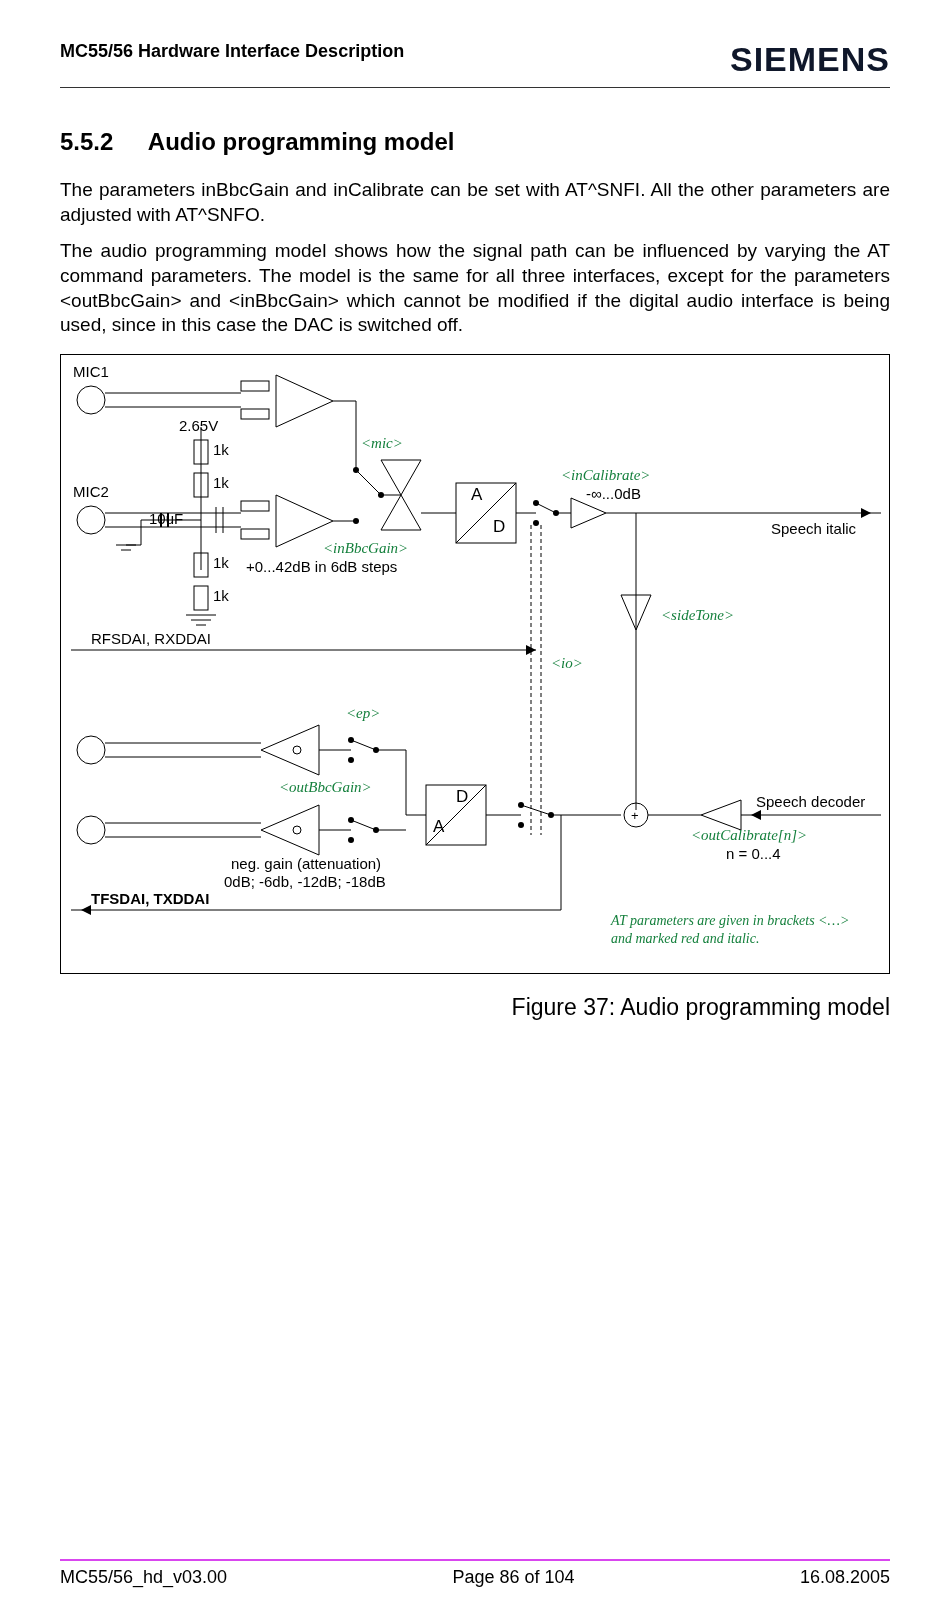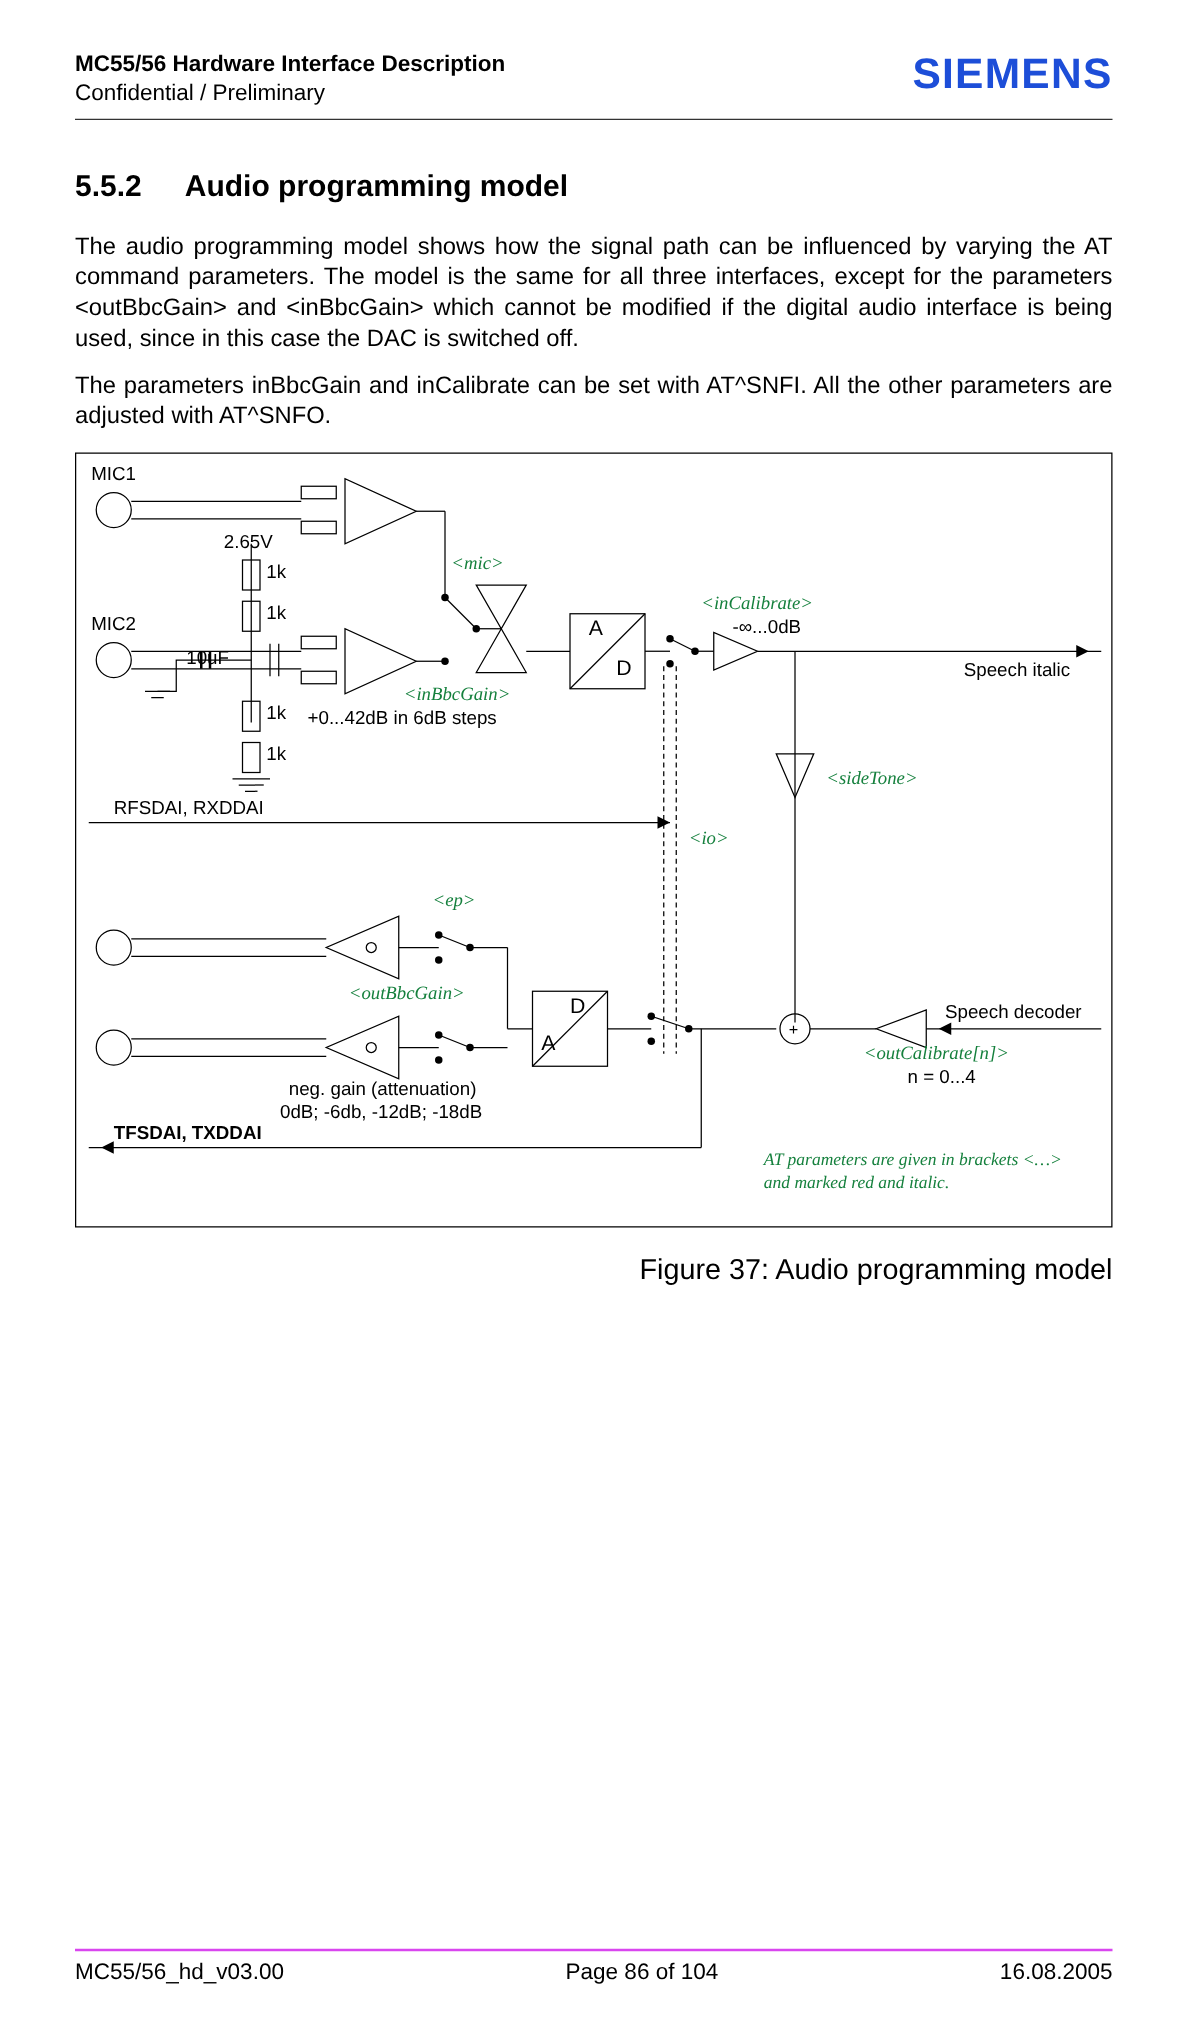--- a/index.html
+++ b/index.html
@@ -24,21 +24,21 @@
     padding-bottom: 8px;
     margin-bottom: 40px;
   }
   .header-left { font-size: 18px; line-height: 1.3; }
   .header-left .title { font-weight: bold; }
   .logo {
     font-family: Arial, sans-serif;
     font-size: 34px;
     font-weight: 900;
     letter-spacing: 1px;
-    color: #1d4ed8;
+    color: #0f172a;
   }
   .section-num { font-size: 24px; font-weight: bold; margin-right: 30px; }
   .section-title { font-size: 24px; font-weight: bold; }
   .section-head { margin-bottom: 22px; }
   p.body { font-size: 19px; line-height: 1.3; text-align: justify; margin: 12px 0; }
   .figure-box {
     border: 1px solid #000;
     width: 100%;
     height: 620px;
     position: relative;
@@ -61,32 +61,31 @@
   .lbl { position: absolute; white-space: nowrap; }
   .red { color: #15803d; font-style: italic; font-family: "Times New Roman", serif; }
 </style>
 </head>
 <body>
 
 <div class="page">
   <div class="header-row">
     <div class="header-left">
       <div class="title">MC55/56 Hardware Interface Description</div>
-      <div>Confidential / Preliminary</div>
     </div>
     <div class="logo">SIEMENS</div>
   </div>
 
   <div class="section-head">
     <span class="section-num">5.5.2</span>
     <span class="section-title">Audio programming model</span>
   </div>
 
+  <p class="body">The parameters inBbcGain and inCalibrate can be set with AT^SNFI. All the other parameters are adjusted with AT^SNFO.</p>
   <p class="body">The audio programming model shows how the signal path can be influenced by varying the AT command parameters. The model is the same for all three interfaces, except for the parameters &lt;outBbcGain&gt; and &lt;inBbcGain&gt; which cannot be modified if the digital audio interface is being used, since in this case the DAC is switched off.</p>
-  <p class="body">The parameters inBbcGain and inCalibrate can be set with AT^SNFI. All the other parameters are adjusted with AT^SNFO.</p>
 
   <div class="figure-box">
     <svg width="100%" height="100%" viewBox="0 0 828 618" style="position:absolute;left:0;top:0">
 
       <circle cx="30" cy="45" r="14" fill="none" stroke="#000"></circle>
       <line x1="44" y1="38" x2="180" y2="38" stroke="#000"></line>
       <line x1="44" y1="52" x2="180" y2="52" stroke="#000"></line>
       <rect x="180" y="26" width="28" height="10" fill="none" stroke="#000"></rect>
       <rect x="180" y="54" width="28" height="10" fill="none" stroke="#000"></rect>
 

